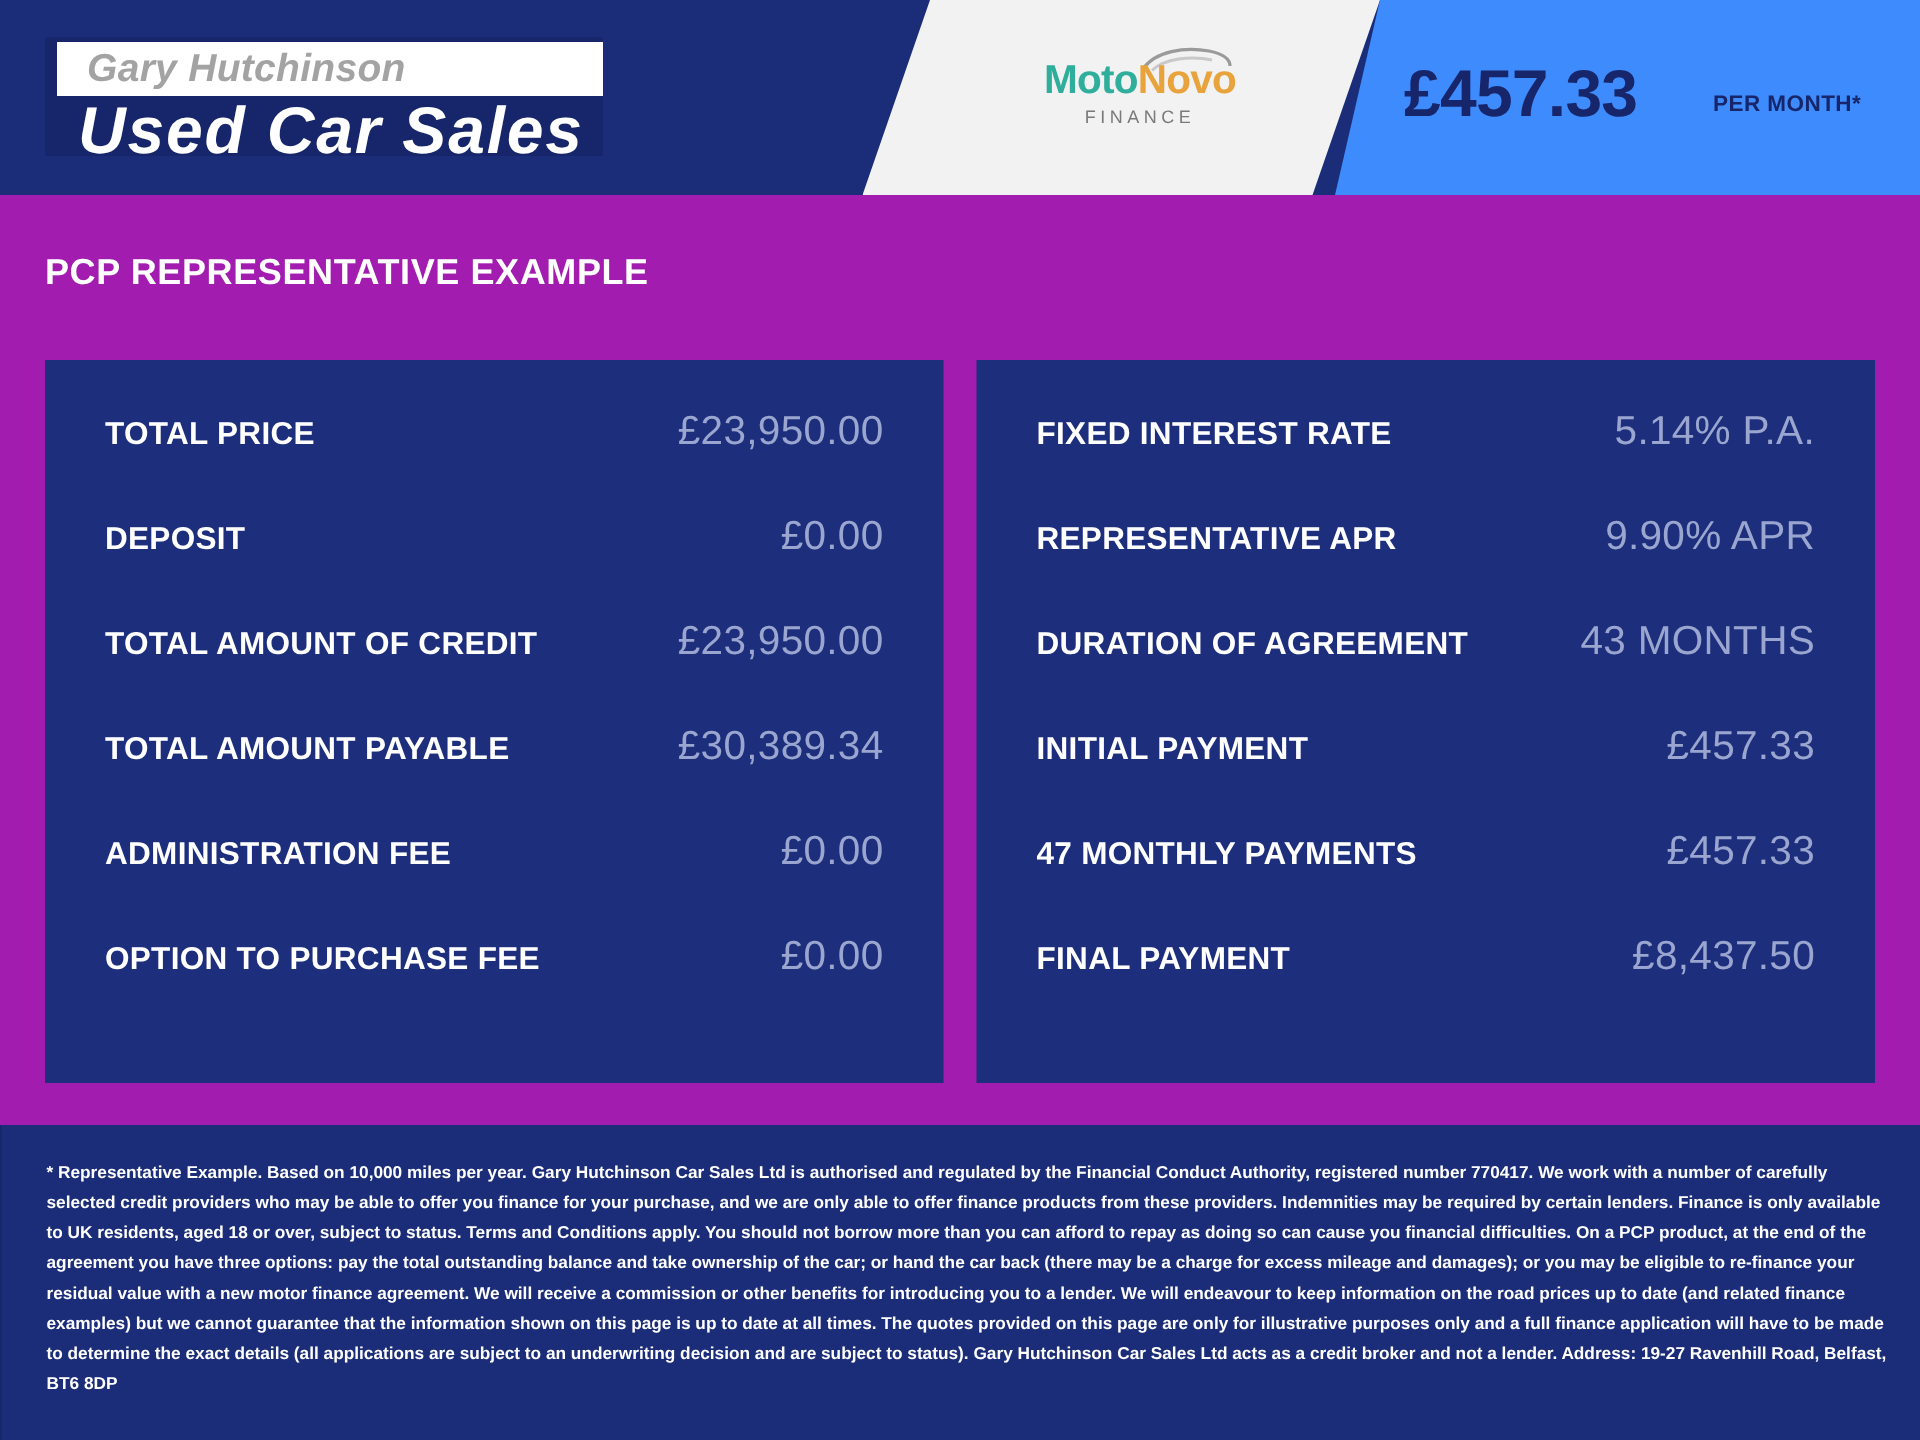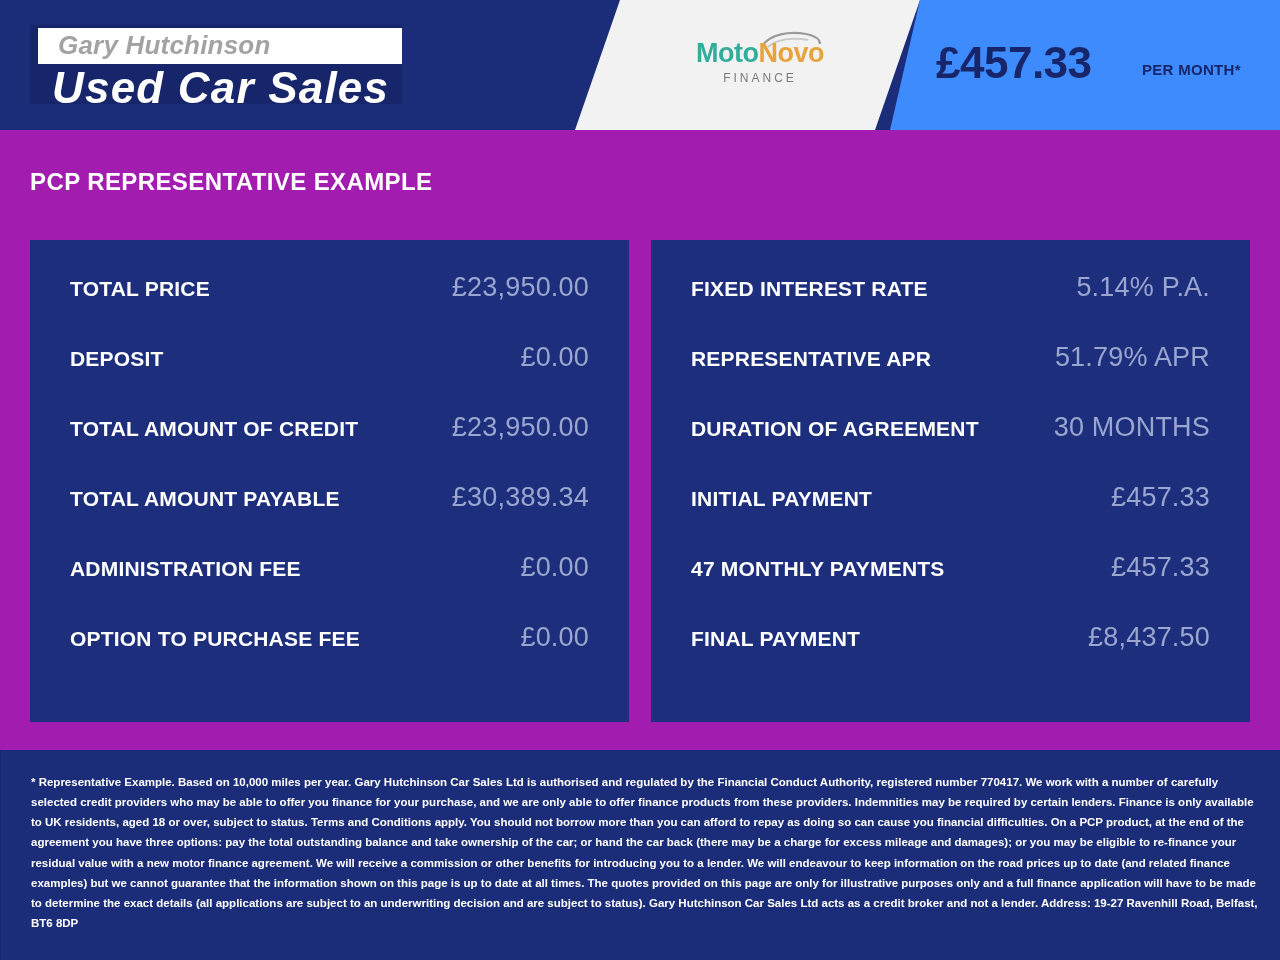--- a/index.html
+++ b/index.html
@@ -256,25 +256,25 @@
         </div>
       </div>
 
       <div class="panel">
         <div class="row">
           <span class="row-label">FIXED INTEREST RATE</span>
           <span class="row-value">5.14% P.A.</span>
         </div>
         <div class="row">
           <span class="row-label">REPRESENTATIVE APR</span>
-          <span class="row-value">51.79% APR</span>
+          <span class="row-value">9.90% APR</span>
         </div>
         <div class="row">
           <span class="row-label">DURATION OF AGREEMENT</span>
-          <span class="row-value">30 MONTHS</span>
+          <span class="row-value">43 MONTHS</span>
         </div>
         <div class="row">
           <span class="row-label">INITIAL PAYMENT</span>
           <span class="row-value">£457.33</span>
         </div>
         <div class="row">
           <span class="row-label">47 MONTHLY PAYMENTS</span>
           <span class="row-value">£457.33</span>
         </div>
         <div class="row">

